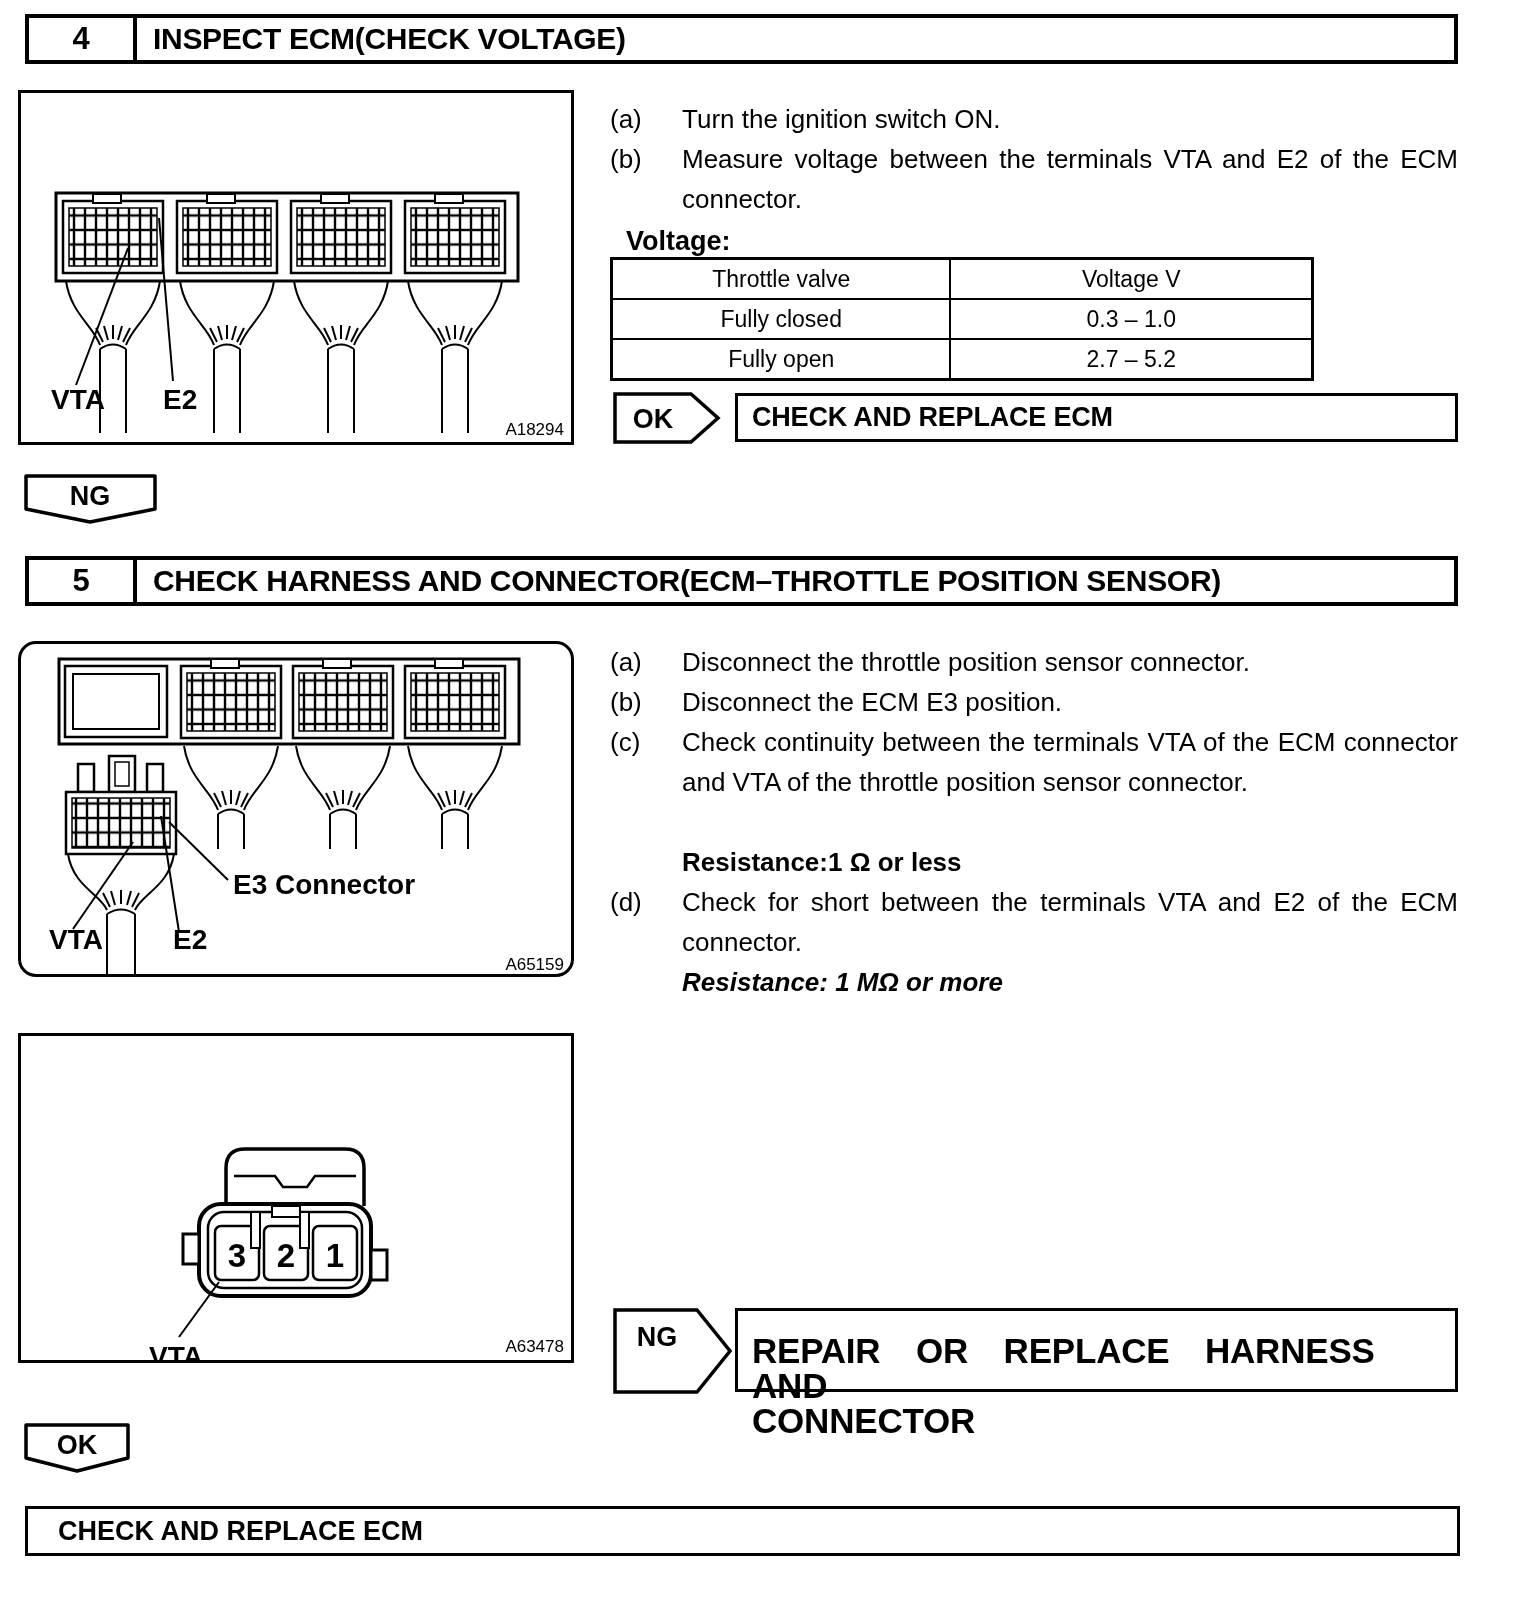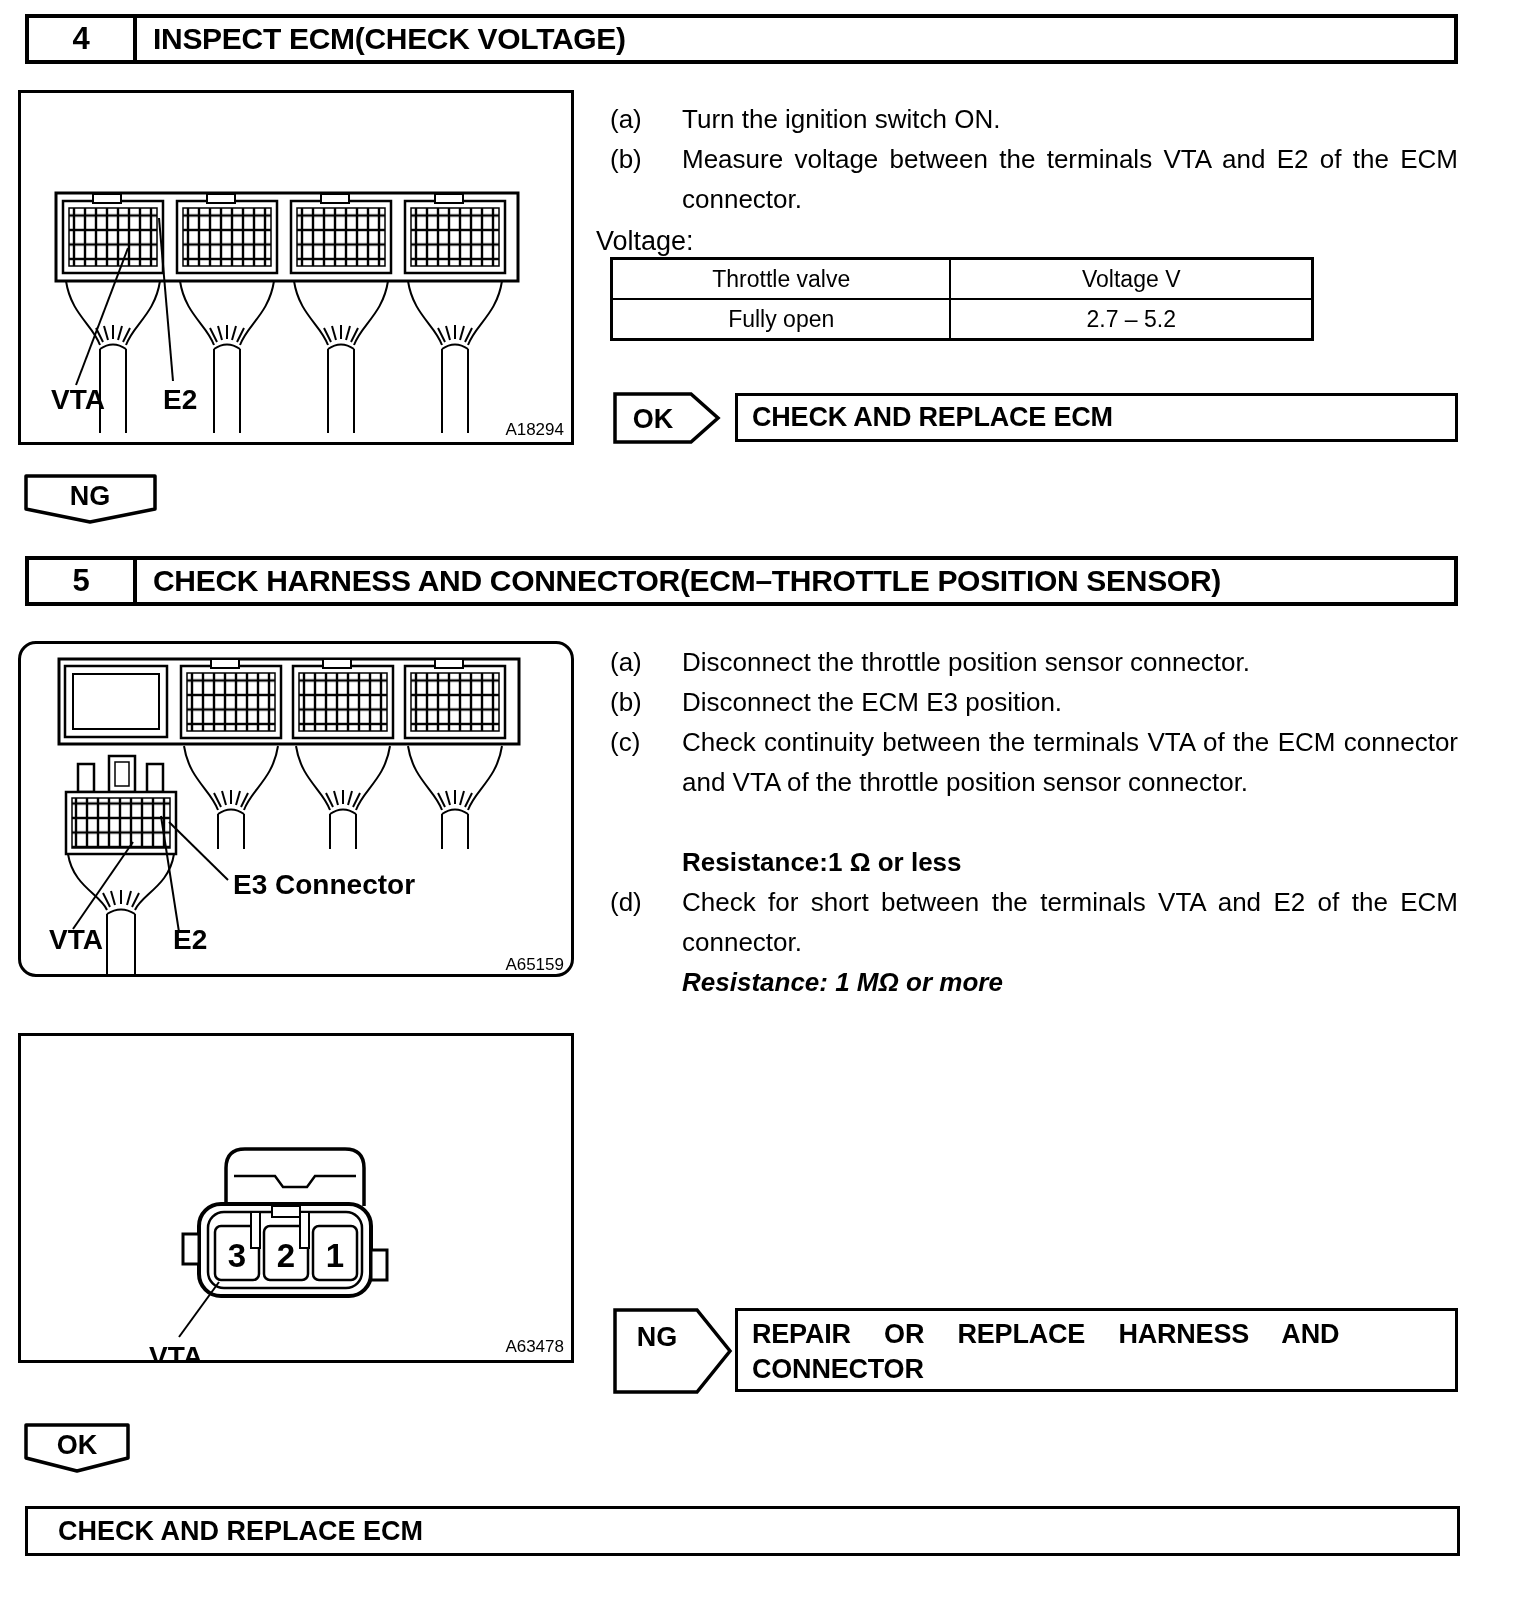--- a/index.html
+++ b/index.html
@@ -13,30 +13,30 @@
   .hbar .num{width:104px;border-right:4px solid #000;display:flex;align-items:center;justify-content:center;font-weight:bold;font-size:31px;}
   .hbar .ttl{flex:1;display:flex;align-items:center;padding-left:16px;font-weight:bold;font-size:30px;letter-spacing:-0.3px;white-space:nowrap;}
   
   .figbox{left:18px;width:556px;border:3px solid #000;box-sizing:border-box;background:#fff;}
   .figbox svg{display:block;width:100%;height:100%;}
   
   .instr{left:610px;width:848px;display:flex;font-size:26px;line-height:40px;}
   .instr .m{width:72px;flex:0 0 72px;}
   .instr .t{flex:1;text-align:justify;}
   .speck{left:682px;font-size:26px;line-height:40px;font-weight:bold;}
-  .blabel{left:596px;font-size:27px;line-height:34px;font-weight:normal;}
+  .blabel{left:626px;font-size:27px;line-height:34px;font-weight:bold;}
   
   table.spec{border-collapse:collapse;border:3px solid #000;width:704px;font-size:23px;table-layout:fixed;}
   table.spec td{border:2px solid #000;text-align:center;height:38px;padding:0;}
   table.spec td.c1{width:48%;}
   
   .resultbox{border:3px solid #000;box-sizing:border-box;display:flex;align-items:center;
     font-weight:bold;font-size:27px;padding-left:14px;background:#fff;letter-spacing:-0.2px;}
-  .resultbox2{border:3px solid #000;box-sizing:border-box;font-weight:bold;font-size:27px;
-    padding:6px 0 0 14px;background:#fff;line-height:35px;letter-spacing:-0.2px;}
+  .resultbox2{border:3px solid #000;box-sizing:border-box;font-weight:bold;font-size:35px;
+    padding:22px 0 0 14px;background:#fff;line-height:35px;letter-spacing:-0.2px;}
   .ws{word-spacing:26px;}
   .finalbar{left:25px;width:1435px;height:50px;border:3px solid #000;box-sizing:border-box;
     display:flex;align-items:center;padding-left:30px;font-weight:bold;font-size:27px;background:#fff;}
   svg text{font-family:"Liberation Sans",sans-serif;}
   svg .figid{font-size:17px;}
   svg .figlab{font-size:28px;font-weight:bold;}
   svg .ln{stroke:#000;fill:none;}
 </style>
 </head>
 <body>
@@ -97,20 +97,24 @@
     <div class="m">(b)</div>
     <div class="t">Measure voltage between the terminals VTA and E2 of the ECM connector.</div>
   </div>
   <div class="abs blabel" style="top:224px;">Voltage:</div>
 
   <table class="spec abs" style="top:257px;left:610px;">
     <tbody>
         <tr>
       <td class="c1">Throttle valve</td>
       <td>Voltage V</td>
+    </tr>
+    <tr>
+      <td class="c1">Fully closed</td>
+      <td>0.3 – 1.0</td>
     </tr>
     <tr>
       <td class="c1">Fully open</td>
       <td>2.7 – 5.2</td>
     </tr>
   </tbody>
     </table>
 
   <div class="abs" style="top:392px;left:613px;width:108px;height:52px;">
     <svg viewBox="0 0 108 52" style="display:block;">

